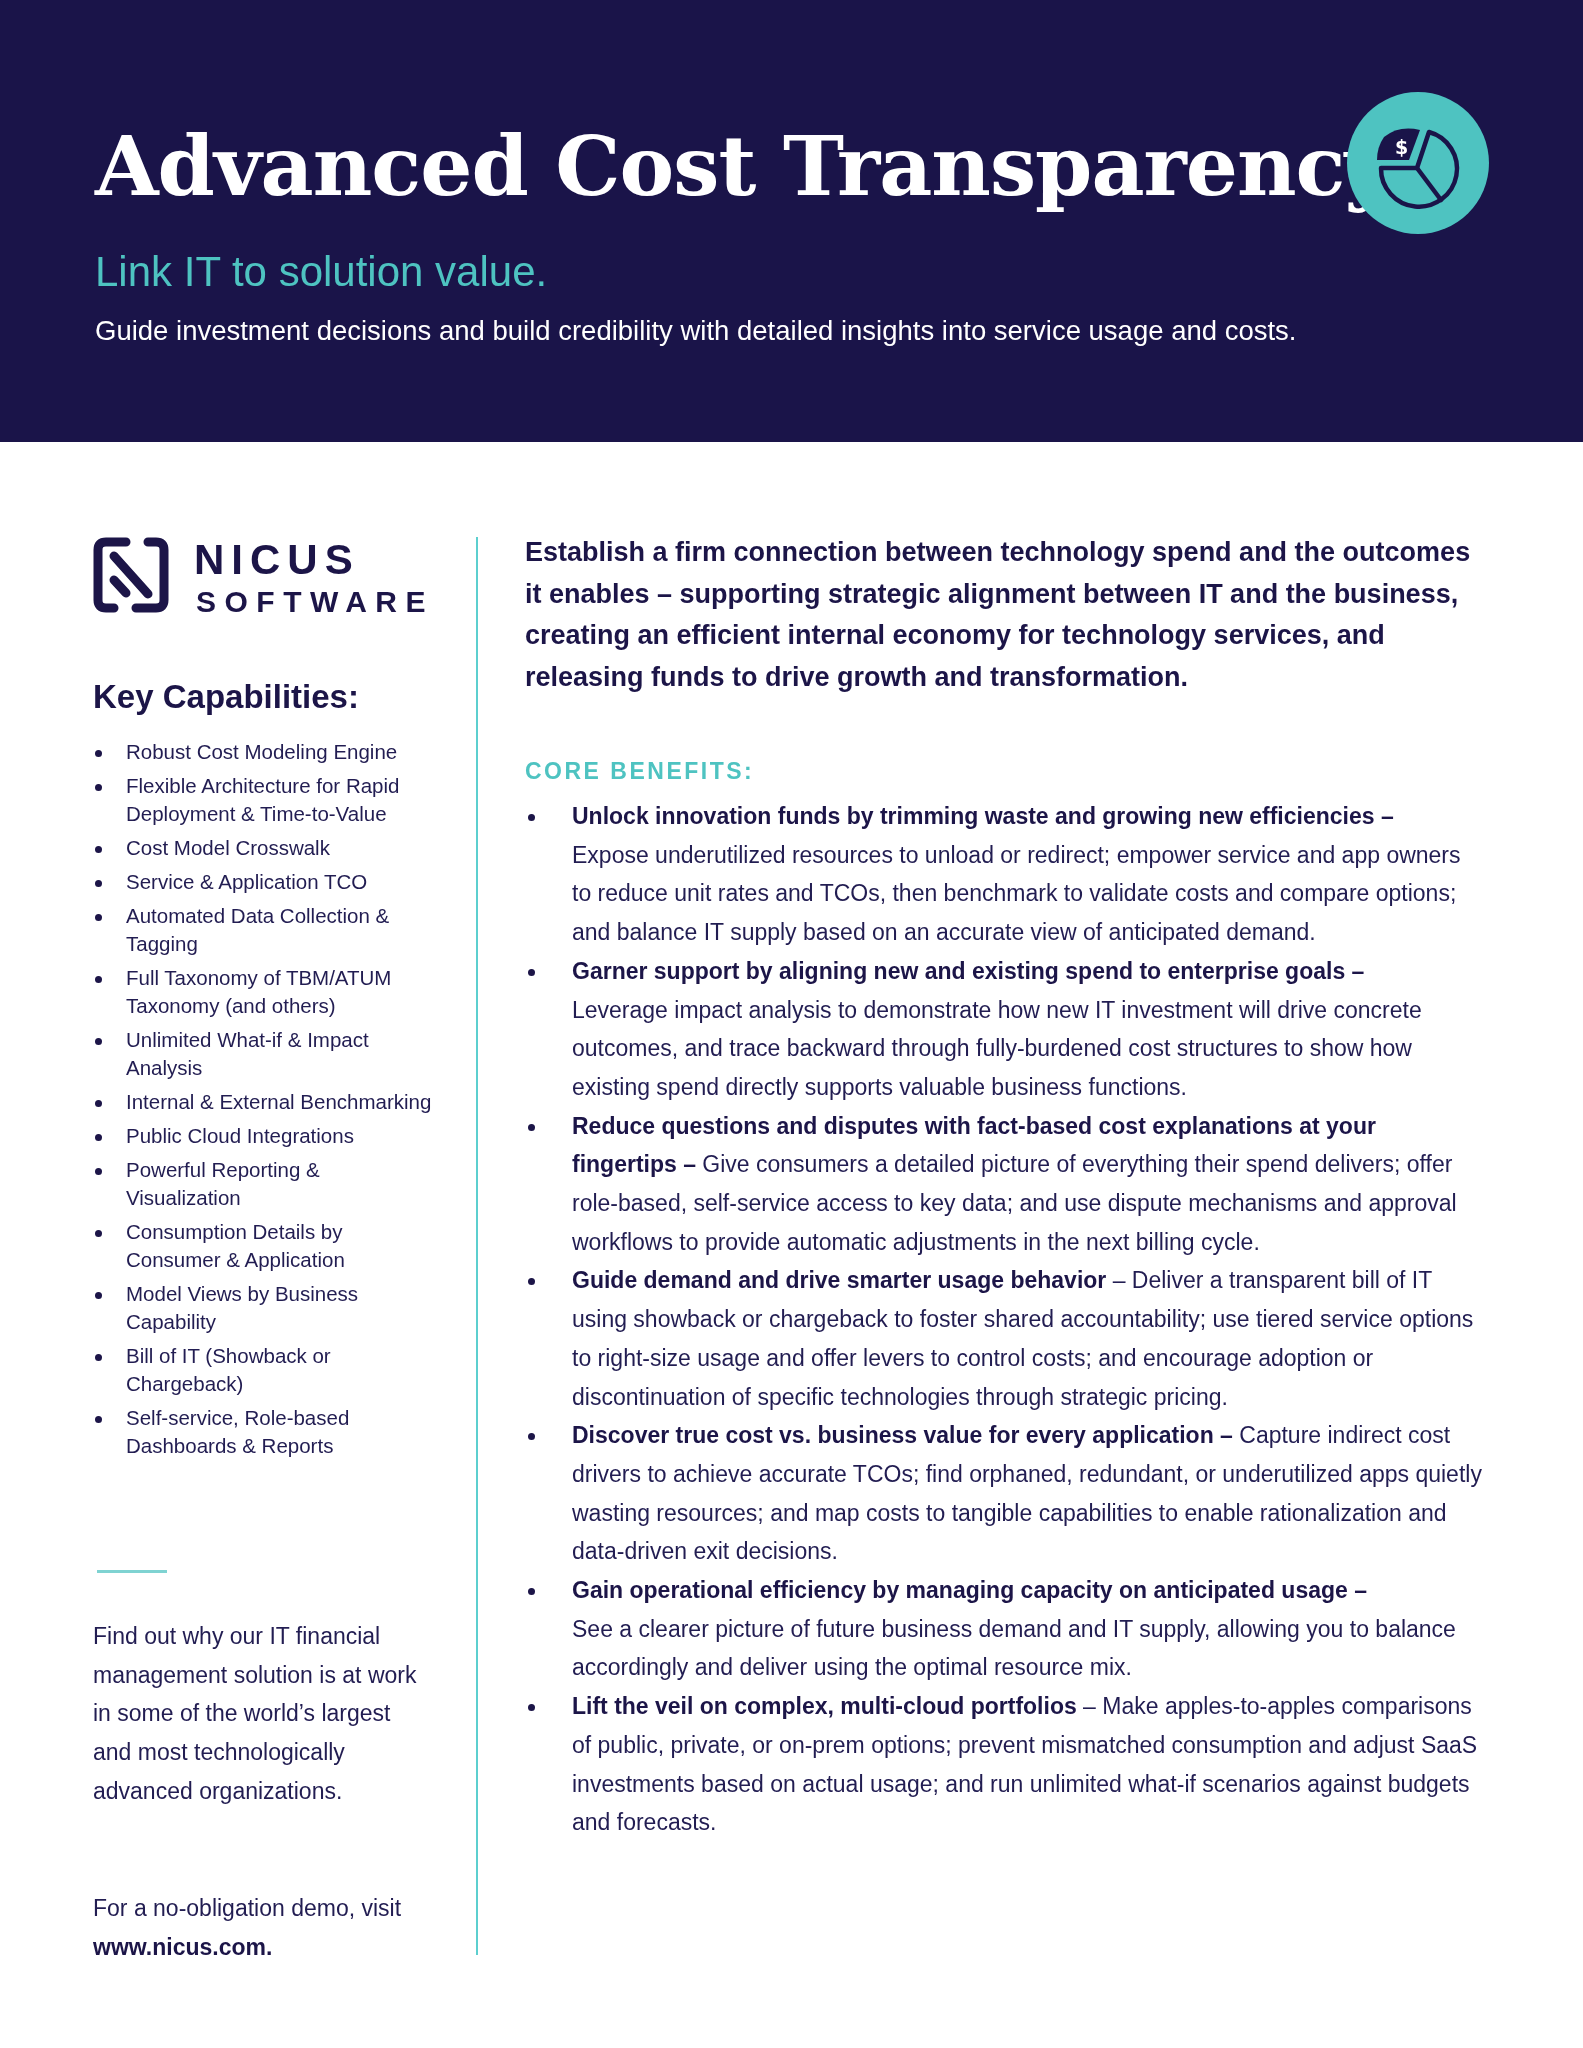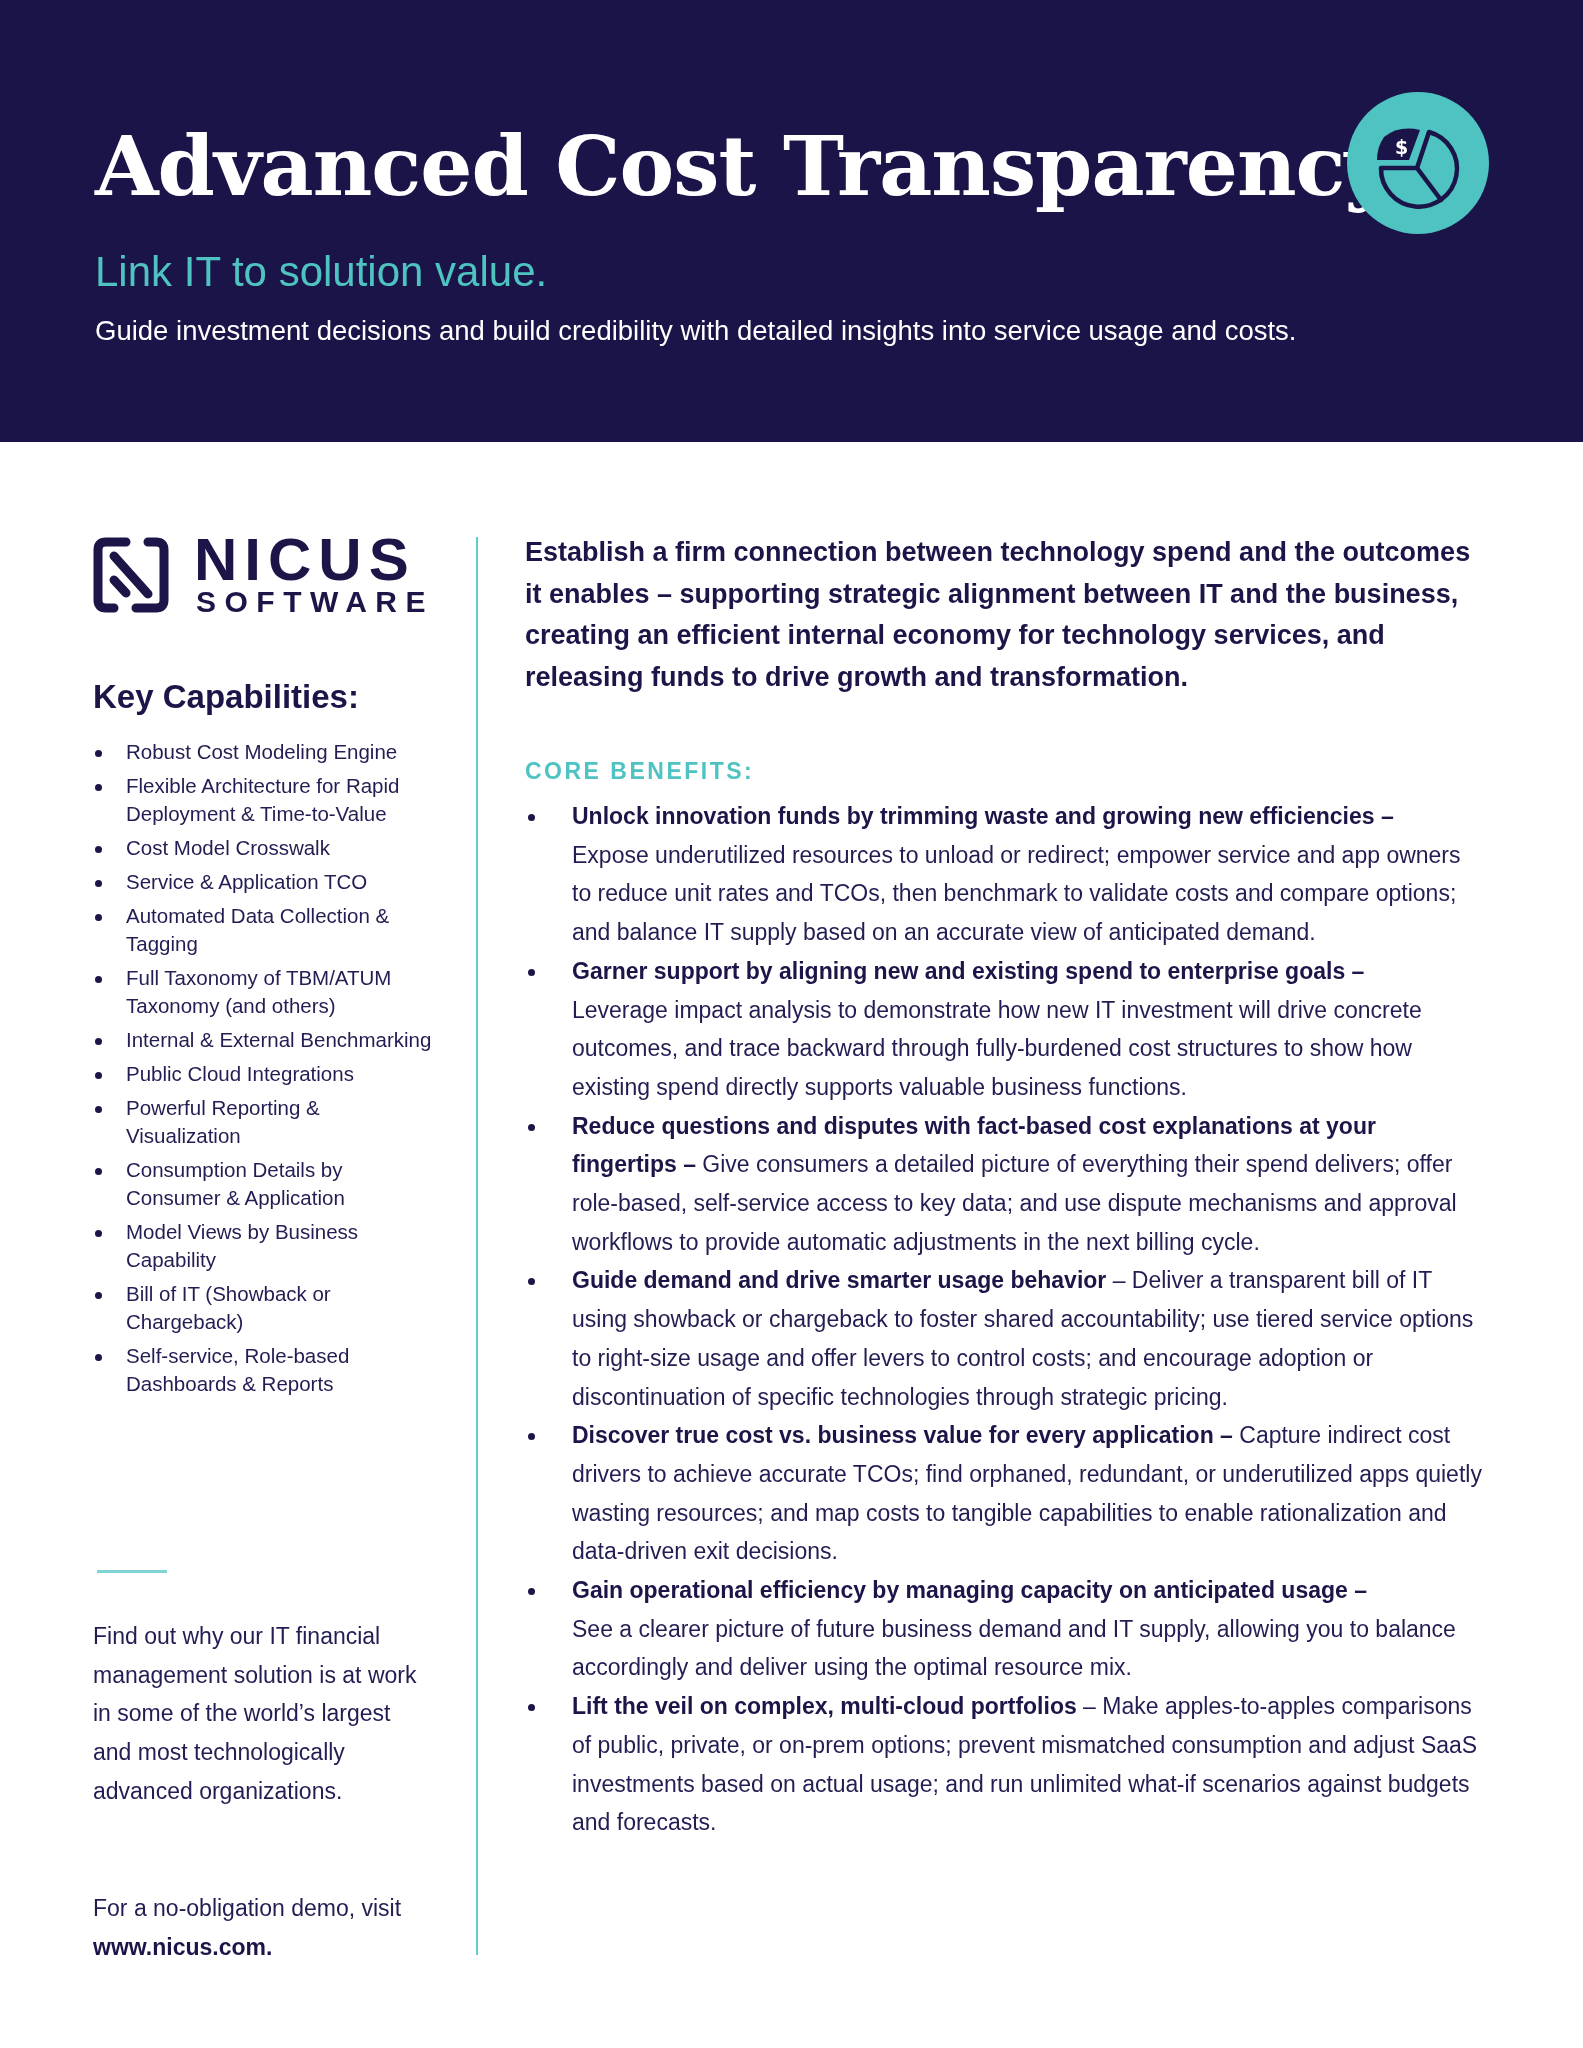--- a/index.html
+++ b/index.html
@@ -26,21 +26,21 @@
     font-size: 27.5px; color: #ffffff; line-height: 36px; white-space: nowrap;
   }
   .hero-icon {
     position: absolute; left: 1347px; top: 92px; width: 142px; height: 142px;
   }
 
   .logo { position: absolute; left: 92px; top: 534px; width: 320px; height: 80px; }
   .logo-mark { position: absolute; left: 0; top: 2px; width: 78px; height: 78px; }
   .logo-name {
     position: absolute; left: 102px; top: -4px;
-    font-weight: bold; font-size: 60px; letter-spacing: 7px; color: #1c1548; line-height: 60px;
+    font-weight: bold; font-size: 42px; letter-spacing: 7px; color: #1c1548; line-height: 60px;
   }
   .logo-sub {
     position: absolute; left: 104px; top: 54px;
     font-size: 30px; letter-spacing: 8.5px; color: #1c1548; line-height: 28px; font-weight: bold;
   }
 
   .key-title {
     position: absolute; left: 93px; top: 675px;
     font-size: 33px; font-weight: bold; color: #1c1548; line-height: 44px;
   }
@@ -117,20 +117,21 @@
 </div>
 
 <h2 class="key-title">Key Capabilities:</h2>
 <ul class="cap-list">
   <li>Robust Cost Modeling Engine</li>
   <li>Flexible Architecture for Rapid Deployment &amp; Time-to-Value</li>
   <li>Cost Model Crosswalk</li>
   <li>Service &amp; Application TCO</li>
   <li>Automated Data Collection &amp; Tagging</li>
   <li>Full Taxonomy of TBM/ATUM Taxonomy (and others)</li>
+  <li>Unlimited What-if &amp; Impact Analysis</li>
   <li>Internal &amp; External Benchmarking</li>
   <li>Public Cloud Integrations</li>
   <li>Powerful Reporting &amp; Visualization</li>
   <li>Consumption Details by Consumer &amp; Application</li>
   <li>Model Views by Business Capability</li>
   <li>Bill of IT (Showback or Chargeback)</li>
   <li>Self-service, Role-based Dashboards &amp; Reports</li>
 </ul>
 
 <div class="short-rule"></div>

